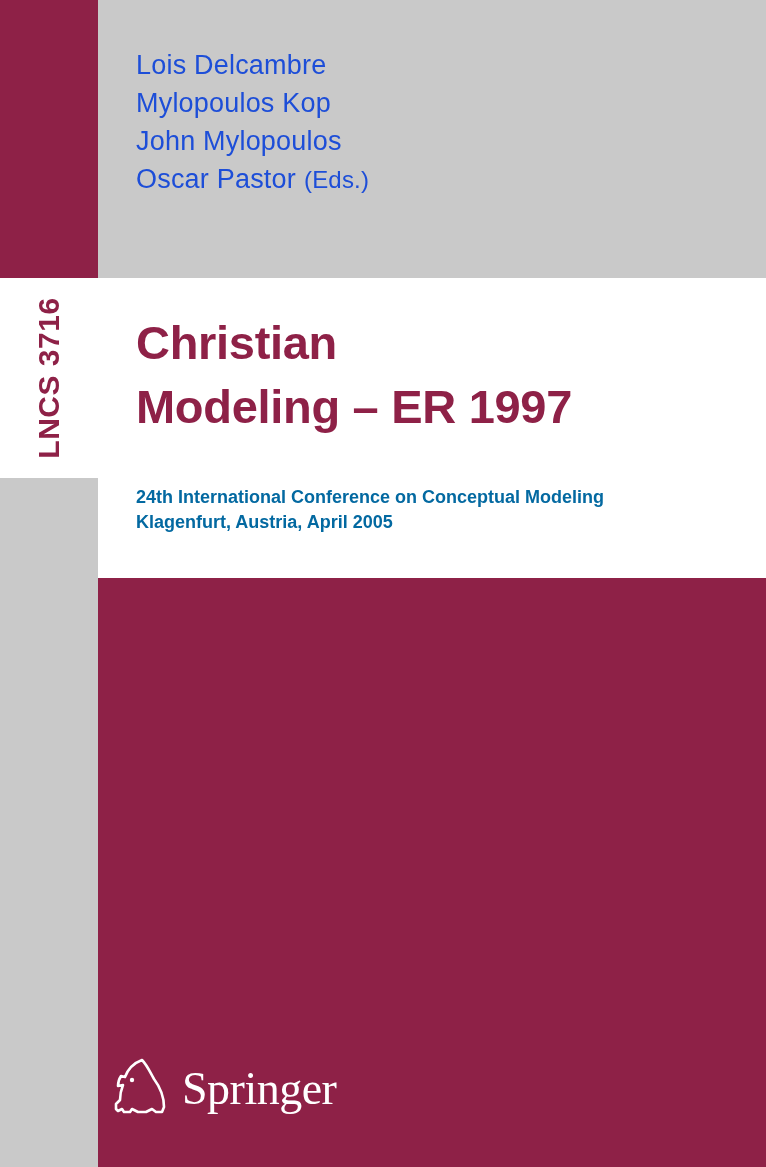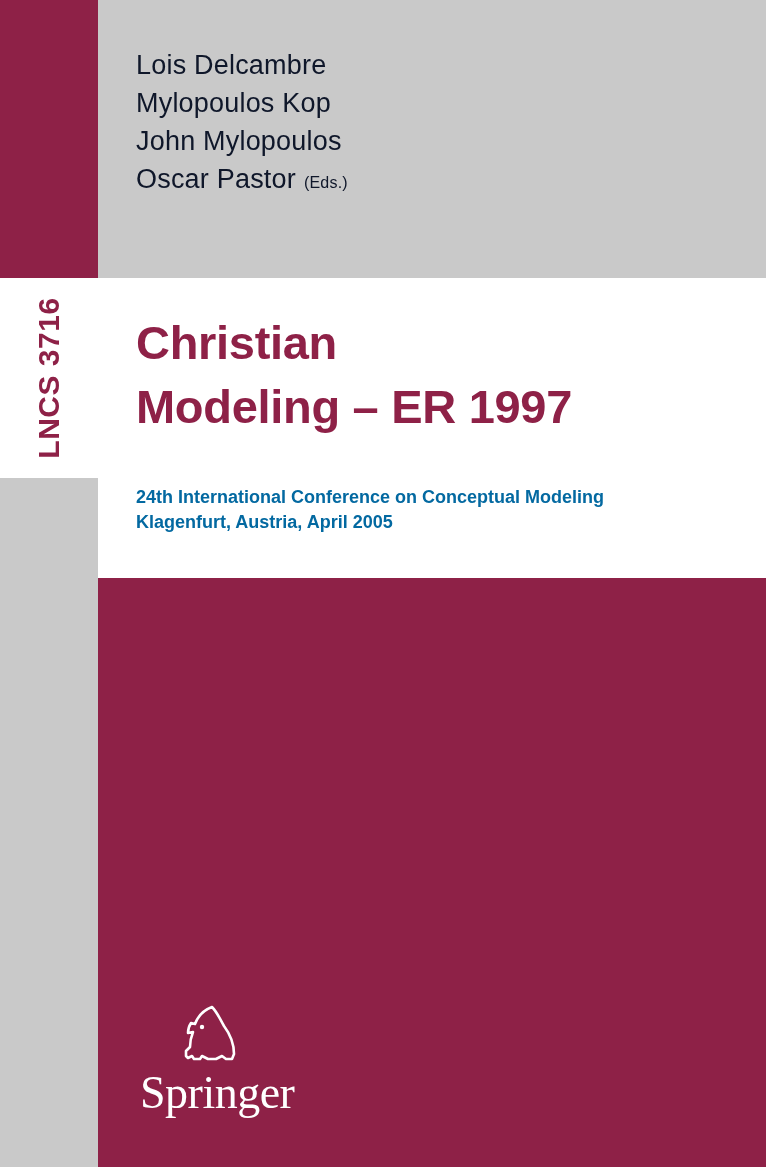--- a/index.html
+++ b/index.html
@@ -90,27 +90,27 @@
 
   
   .editors {
     position: absolute;
     left: 136px;
     top: 46px;
     width: 560px;
   }
   .editor-line {
     font-size: 27px;
-    color: #0f172a;
+    color: #1d4ed8;
     line-height: 38px;
     font-weight: normal;
     letter-spacing: 0.2px;
   }
   .editor-eds {
-    font-size: 16px;
+    font-size: 24px;
     padding-left: 8px;
     letter-spacing: 0.2px;
   }
 
   
   .title {
     position: absolute;
     left: 136px;
     top: 311px;
     width: 610px;
@@ -129,25 +129,24 @@
     width: 600px;
     font-size: 18px;
     font-weight: bold;
     color: #0369a1;
     line-height: 25px;
   }
 
   
   .logo {
     position: absolute;
-    left: 140px;
+    left: 112px;
     bottom: 48px;
     display: flex;
     align-items: center;
-    flex-direction: column;
   }
   .logo-mark {
     width: 58px;
     height: 62px;
     margin-right: 12px;
     flex: none;
   }
   .logo-text {
     font-size: 46px;
     color: #ffffff;

